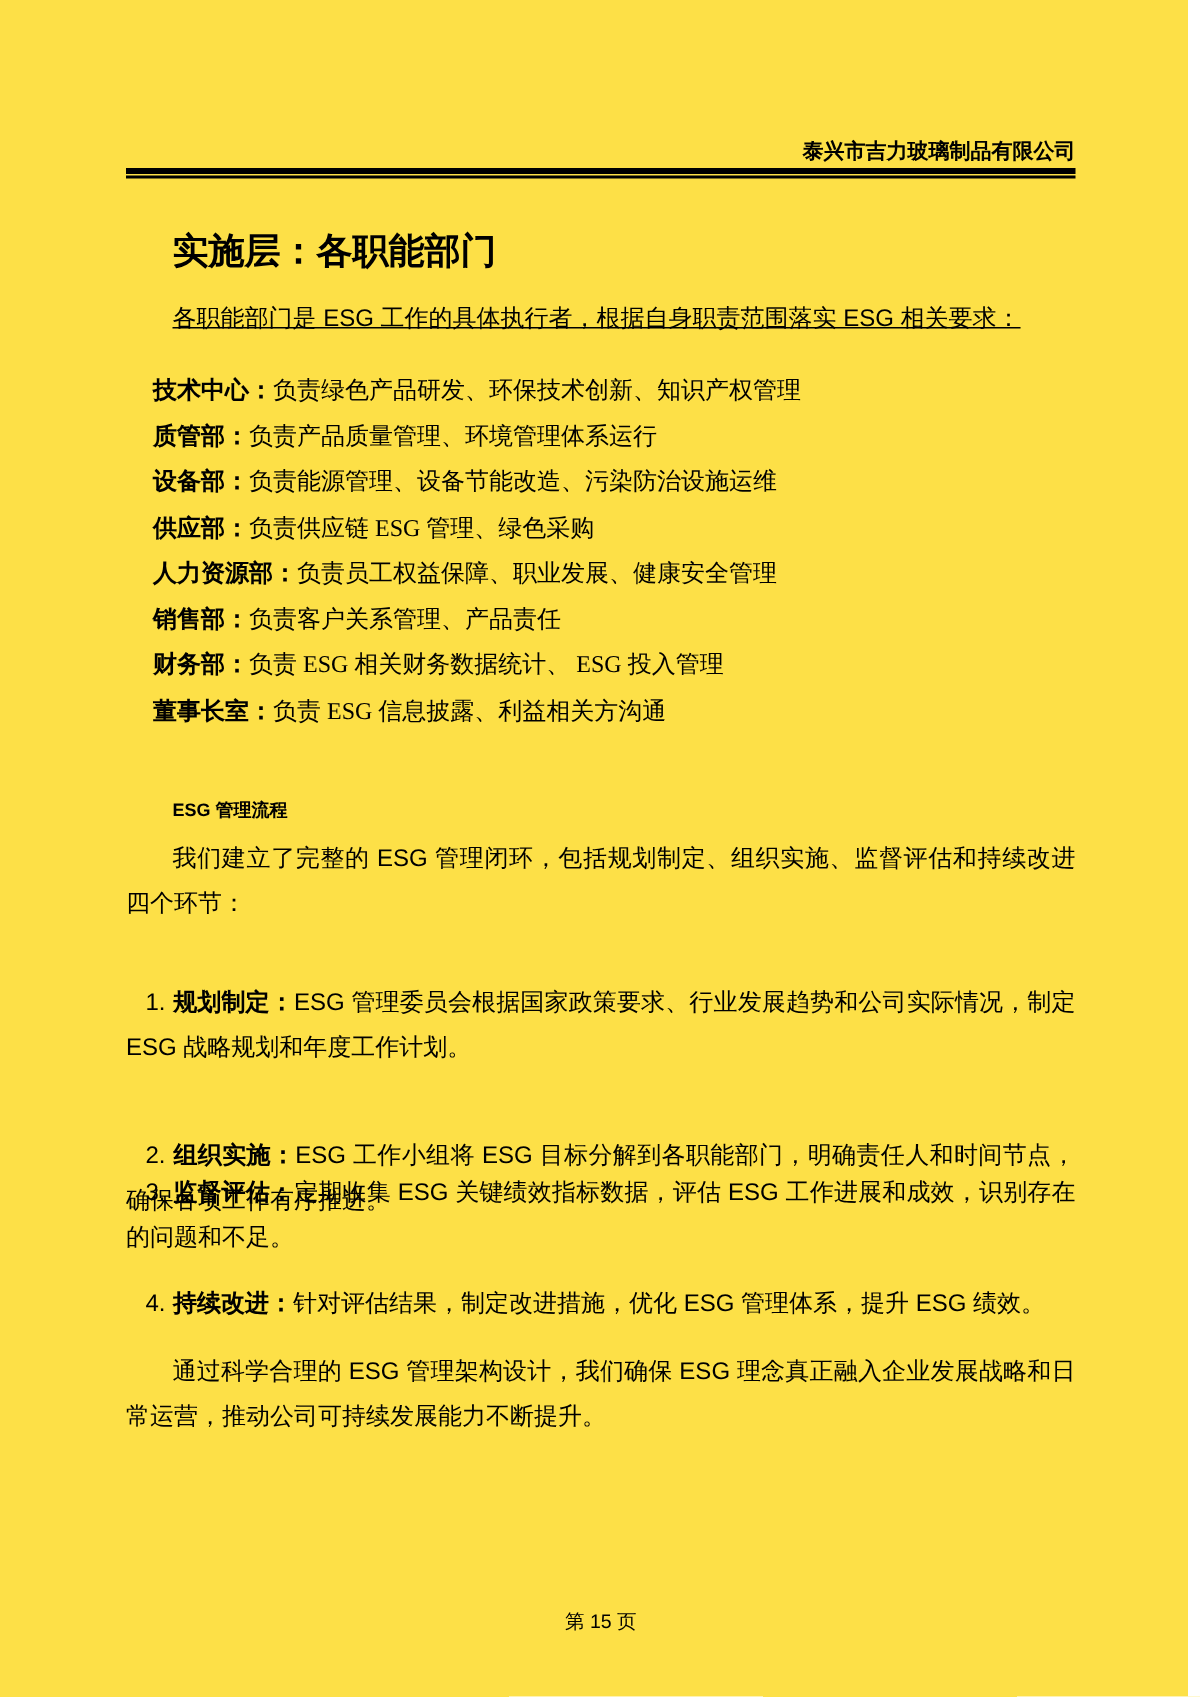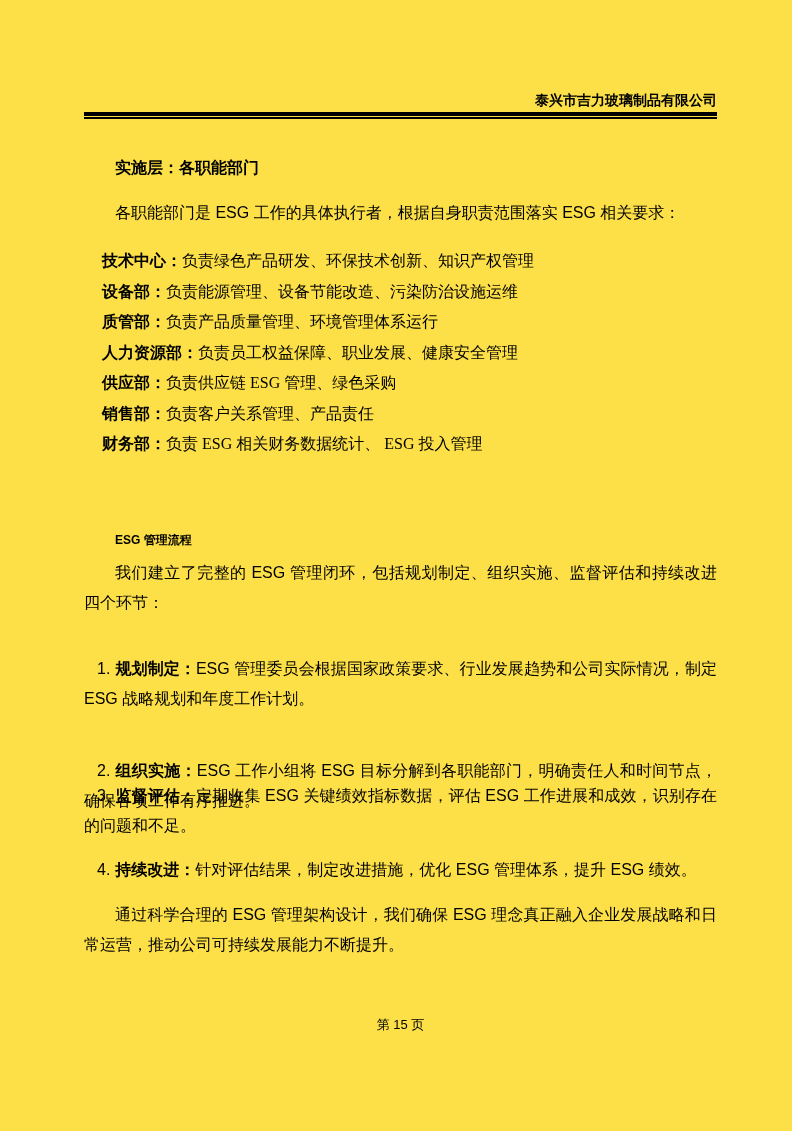--- a/index.html
+++ b/index.html
@@ -37,42 +37,42 @@
   }
   .rule-thin {
     height: 2px;
     background: #000000;
     margin-top: 1px;
   }
   h1.doc-title {
     margin: 0;
     top: 154px;
     padding-left: 31px;
-    font-size: 16px;
+    font-size: 24px;
     font-weight: bold;
     line-height: 28px;
   }
   h2.doc-title2 {
     margin: 0;
     top: 526px;
     padding-left: 31px;
     font-size: 12px;
     font-weight: bold;
     line-height: 28px;
   }
   .para {
     margin: 0;
     font-size: 16px;
     line-height: 30px;
     text-align: justify;
   }
   .indent {
     text-indent: 31px;
   }
-  .intro1 { top: 198px; }
+  .intro1 { top: 198px; text-decoration: underline; }
   .intro2 { top: 558px; }
   .closing { top: 900px; }
   .dept-list {
     top: 246px;
     font-family: Liberation Serif, serif;
   }
   .dept {
     margin: 0;
     font-size: 16px;
     line-height: 30.5px;
@@ -87,21 +87,21 @@
     text-align: justify;
     text-indent: 13px;
   }
   .step .num { margin-right: 5px; }
   .step b { font-weight: bold; }
   .step1 { top: 654px; }
   .step2 { top: 708px; margin-top: 48px; }
   .step3 { top: 781px; }
   .step4 { top: 855px; }
   .footer {
-    top: 1016px;
+    top: 1072px;
     text-align: center;
     font-size: 13px;
     line-height: 18px;
   }
 </style>
 </head>
 <body>
 
 <div class="page">
 
@@ -111,26 +111,27 @@
     <div class="rule-thick"></div>
     <div class="rule-thin"></div>
   </div>
 
   <h1 class="content-block doc-title">实施层：各职能部门</h1>
 
   <p class="content-block para indent intro1">各职能部门是 ESG 工作的具体执行者，根据自身职责范围落实 ESG 相关要求：</p>
 
   <div class="content-block dept-list">
     <p class="dept"><b>技术中心：</b><span>负责绿色产品研发、环保技术创新、知识产权管理</span></p>
+    <p class="dept"><b>质管部：</b><span>负责产品质量管理、环境管理体系运行</span></p>
     <p class="dept"><b>设备部：</b><span>负责能源管理、设备节能改造、污染防治设施运维</span></p>
-    <p class="dept"><b>质管部：</b><span>负责产品质量管理、环境管理体系运行</span></p>
+    <p class="dept"><b>供应部：</b><span>负责供应链 ESG 管理、绿色采购</span></p>
     <p class="dept"><b>人力资源部：</b><span>负责员工权益保障、职业发展、健康安全管理</span></p>
-    <p class="dept"><b>供应部：</b><span>负责供应链 ESG 管理、绿色采购</span></p>
     <p class="dept"><b>销售部：</b><span>负责客户关系管理、产品责任</span></p>
     <p class="dept"><b>财务部：</b><span>负责 ESG 相关财务数据统计、 ESG 投入管理</span></p>
+    <p class="dept"><b>董事长室：</b><span>负责 ESG 信息披露、利益相关方沟通</span></p>
   </div>
 
   <h2 class="content-block doc-title2">ESG 管理流程</h2>
 
   <p class="content-block para indent intro2">我们建立了完整的 ESG 管理闭环，包括规划制定、组织实施、监督评估和持续改进四个环节：</p>
 
   <p class="content-block step step1"><span class="num">1.</span><b>规划制定：</b><span>ESG 管理委员会根据国家政策要求、行业发展趋势和公司实际情况，制定 ESG 战略规划和年度工作计划。</span></p>
 
   <p class="content-block step step2"><span class="num">2.</span><b>组织实施：</b><span>ESG 工作小组将 ESG 目标分解到各职能部门，明确责任人和时间节点，确保各项工作有序推进。</span></p>
 

